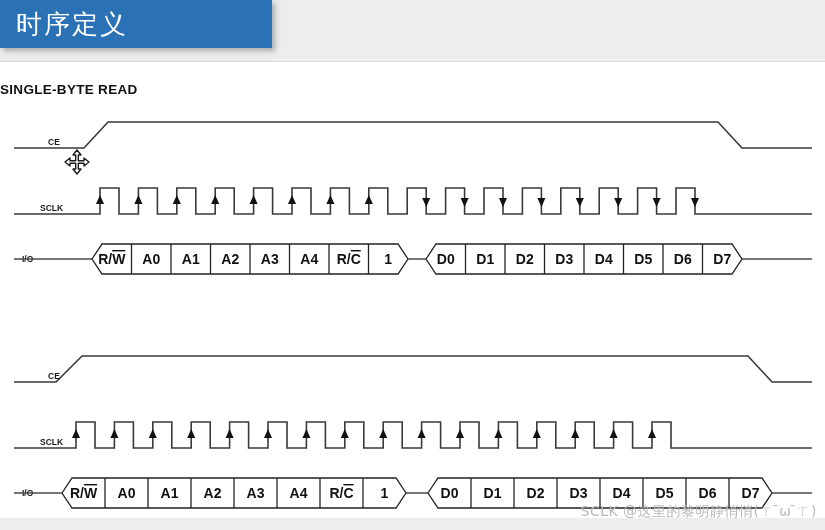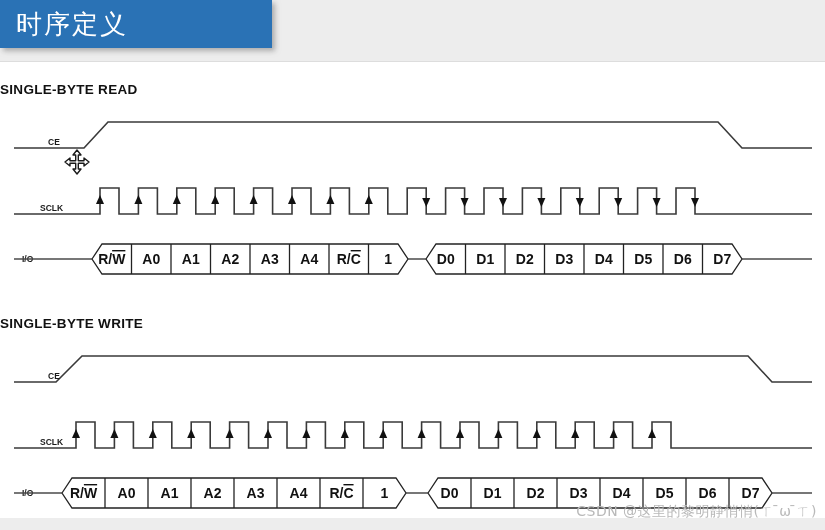--- a/index.html
+++ b/index.html
@@ -124,21 +124,20 @@
   <div class="strip-divider"></div>
 
   <div class="title-banner">
     <span class="title-text">时序定义</span>
   </div>
 
   <div class="content">
 
     <div class="diagram-title" id="title-read">SINGLE-BYTE READ</div>
 
-    <div class="diagram-title" id="title-write">SINGLE-BYTE WRITE</div>
 
     <svg class="wave" id="svg-read" width="825" height="456">
         <g>
           <path class="wire" d="M 14 86 L 84 86 L 108 60 L 718 60 L 742 86 L 812 86"></path>
           <text x="48" y="83" class="sig-label">CE</text>
           <path class="wire" d="M 14 152 L 100 152 L 100 152 L 100 126 L 119 126 L 119 152 L 138.4 152 L 138.4 126 L 157.4 126 L 157.4 152 L 176.8 152 L 176.8 126 L 195.8 126 L 195.8 152 L 215.2 152 L 215.2 126 L 234.2 126 L 234.2 152 L 253.6 152 L 253.6 126 L 272.6 126 L 272.6 152 L 292 152 L 292 126 L 311 126 L 311 152 L 330.4 152 L 330.4 126 L 349.4 126 L 349.4 152 L 368.8 152 L 368.8 126 L 387.8 126 L 387.8 152 L 407.2 152 L 407.2 126 L 426.2 126 L 426.2 152 L 445.59999999999997 152 L 445.59999999999997 126 L 464.59999999999997 126 L 464.59999999999997 152 L 484 152 L 484 126 L 503 126 L 503 152 L 522.4 152 L 522.4 126 L 541.4 126 L 541.4 152 L 560.8 152 L 560.8 126 L 579.8 126 L 579.8 152 L 599.2 152 L 599.2 126 L 618.2 126 L 618.2 152 L 637.6 152 L 637.6 126 L 656.6 126 L 656.6 152 L 676 152 L 676 126 L 695 126 L 695 152 L 812 152"></path>
           <text x="40" y="149" class="sig-label">SCLK</text>
           <path class="arrowmark" d="M 100 133 L 96 142 L 104 142 Z"></path>
           <path class="arrowmark" d="M 138.4 133 L 134.4 142 L 142.4 142 Z"></path>
           <path class="arrowmark" d="M 176.8 133 L 172.8 142 L 180.8 142 Z"></path>
@@ -257,15 +256,15 @@
       </svg>
 
   </div>
 
   <div class="bottom-strip"></div>
 
   <svg class="move-cursor" viewBox="0 0 26 26">
     <path d="M13 1 L17 6 L14.3 6 L14.3 11.7 L20 11.7 L20 9 L25 13 L20 17 L20 14.3 L14.3 14.3 L14.3 20 L17 20 L13 25 L9 20 L11.7 20 L11.7 14.3 L6 14.3 L6 17 L1 13 L6 9 L6 11.7 L11.7 11.7 L11.7 6 L9 6 Z" fill="#ffffff" stroke="#1a1a1a" stroke-width="1.4" stroke-linejoin="round"></path>
   </svg>
 
-  <div class="watermark">CSDN @这里的黎明静悄悄(ㄒ ̄ω ̄ㄒ)</div>
+  <div class="watermark">SCLK @这里的黎明静悄悄(ㄒ ̄ω ̄ㄒ)</div>
 
 </div>
 
 </body></html>

